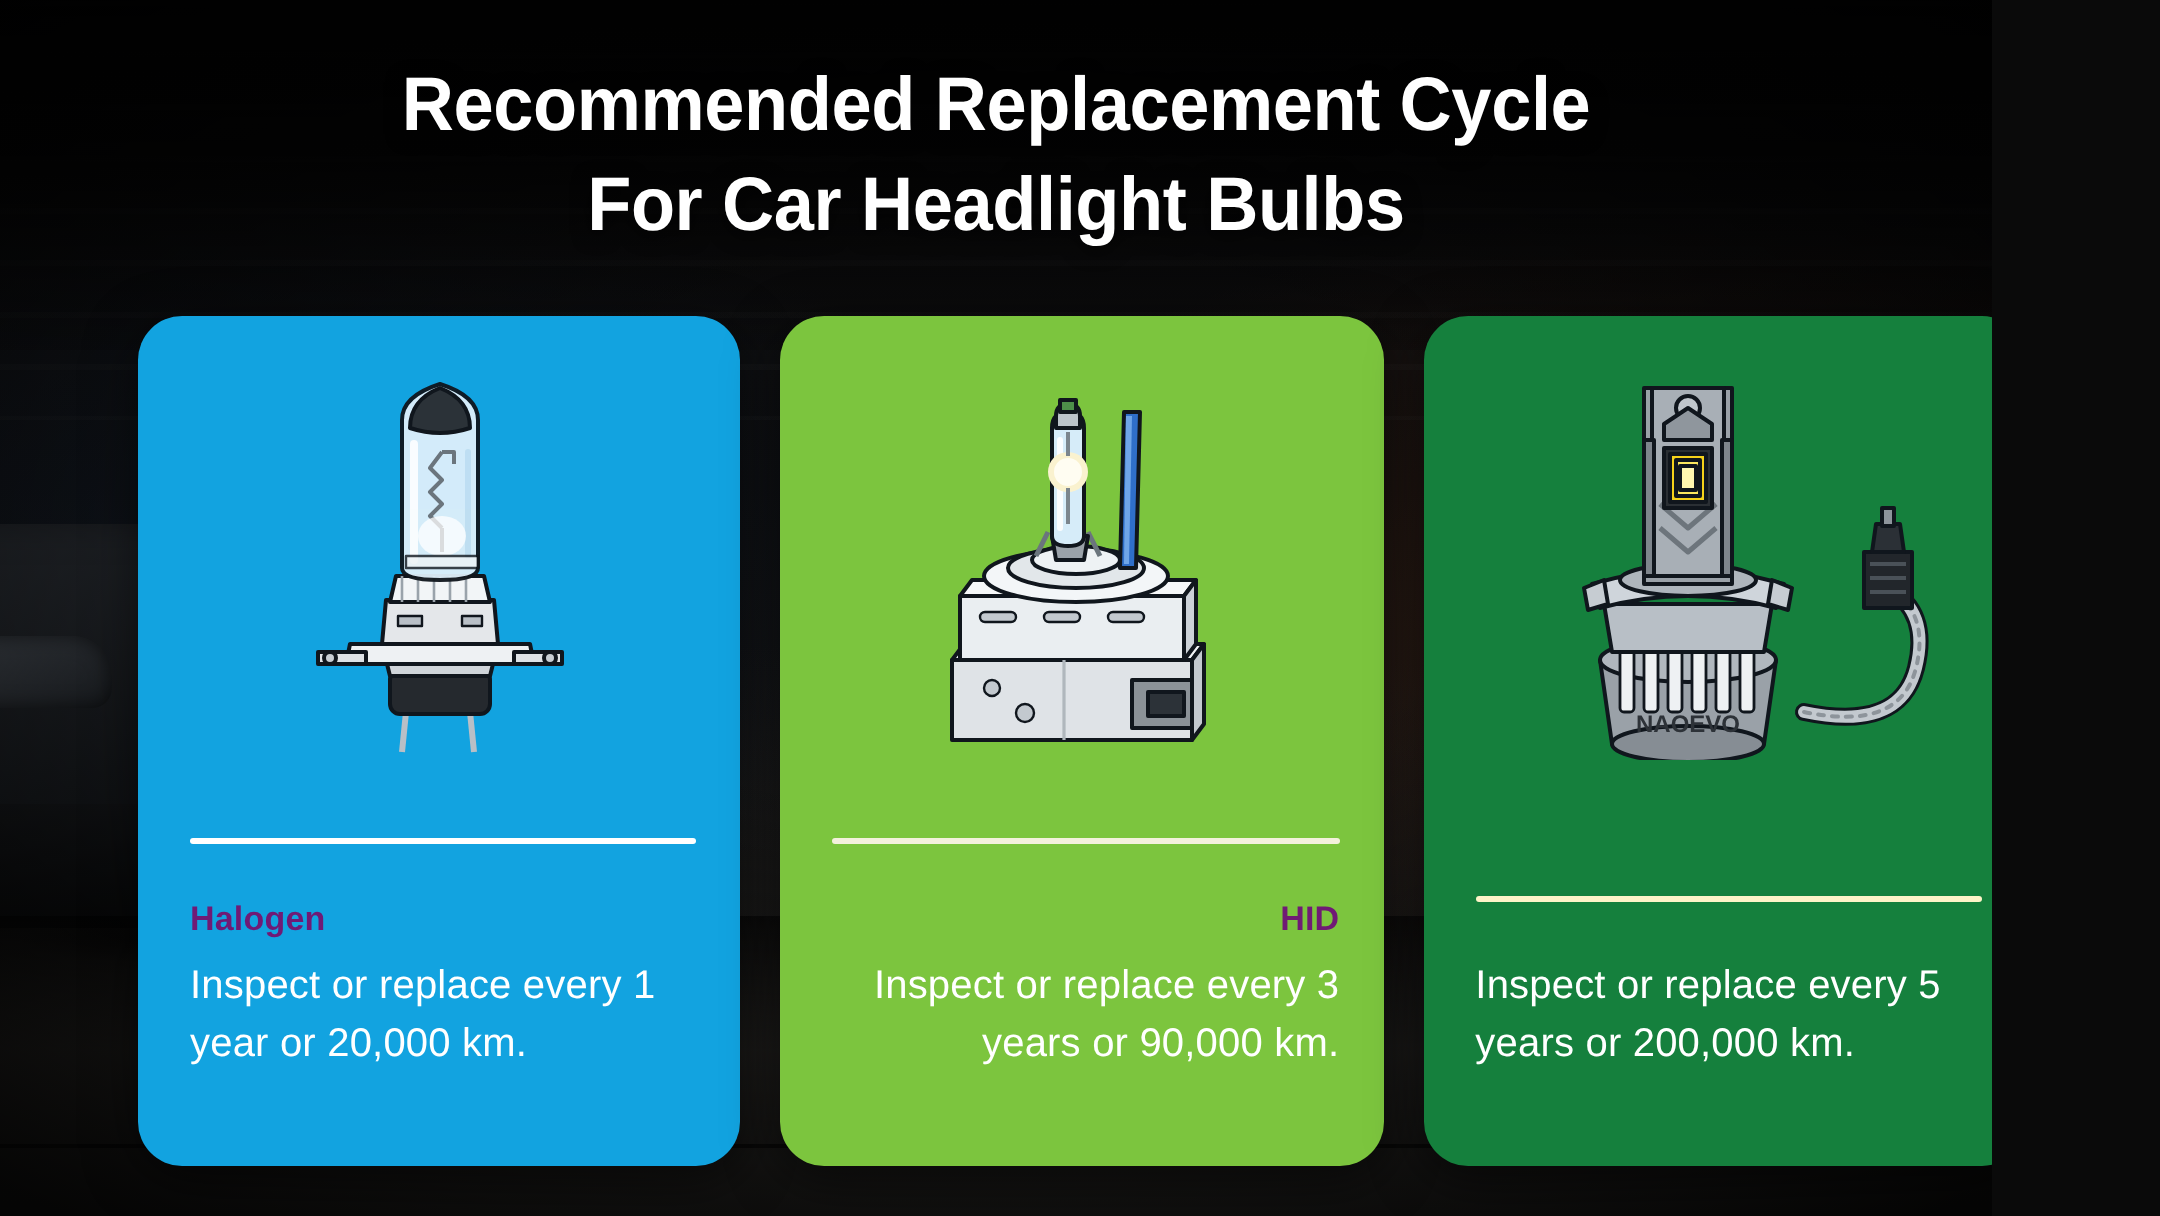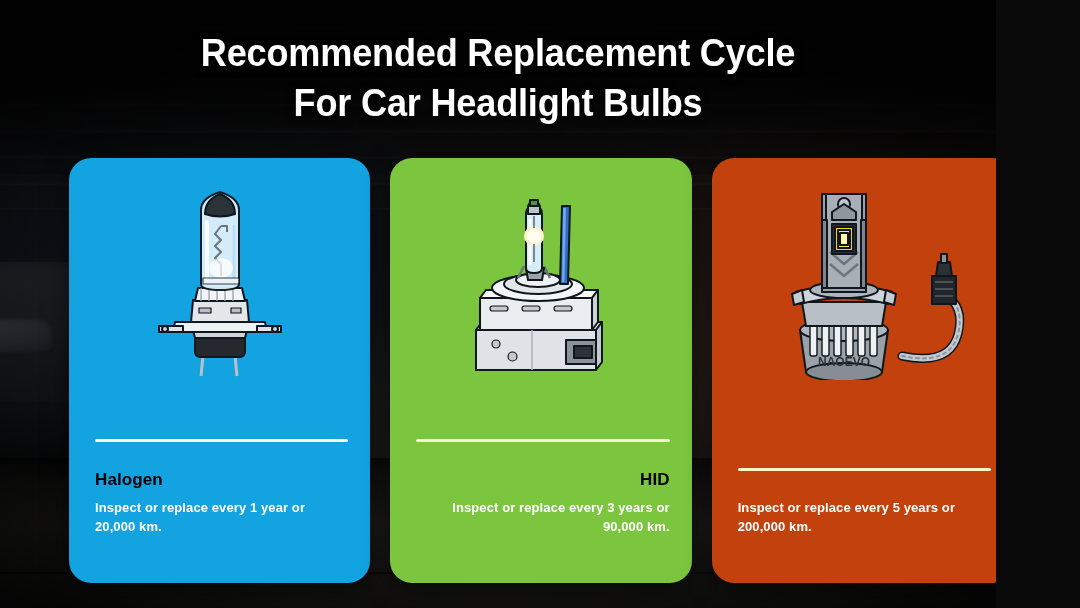--- a/index.html
+++ b/index.html
@@ -128,36 +128,36 @@
   .title .l{ display:block; }
 
   
   .cards{ position:absolute; left:69px; top:158px; width:944px; height:425px; display:flex; gap:20px; }
   .card{
     position:relative; flex:1 1 0; border-radius:22px; overflow:hidden;
     box-shadow:0 6px 26px rgba(0,0,0,.55);
   }
   .card.blue  { background:#12a3e0; }
   .card.green { background:#7cc53e;text-align:right; }
-  .card.yellow{ background:#c2410c; }
+  .card.yellow{ background:#15803d; }
 
   .art{ position:absolute; left:0; right:0; top:22px; height:352px; }
   .art svg{ display:block; margin:0 auto; }
 
   .card-body{ position:absolute; left:26px; right:22px; bottom:46px; }
   .rule{ height:3px; border-radius:2px; margin-bottom:28px; }
   .card.blue   .rule{ background:#ffffff; }
   .card.green  .rule{ background:#f3f1dc; }
   .card.yellow .rule{ background:#fdf4c8; }
 
   .card-title{
-    color:#000000; font-size:17px; font-weight:700; margin-bottom:9px; letter-spacing:.1px;
+    color:#701a75; font-size:17px; font-weight:700; margin-bottom:9px; letter-spacing:.1px;
   }
   .card-desc{
-    color:#fff; font-size:13px; font-weight:700; line-height:1.45; letter-spacing:.1px;
+    color:#fff; font-size:20px; font-weight:400; line-height:1.45; letter-spacing:.1px;
   }
   .card.yellow .card-title, .card.yellow .card-desc{ color:#ffffff; }
 </style>
 </head>
 <body>
 
 <div class="stage">
 
   <div class="bg">
     <div class="bg-base"></div>

